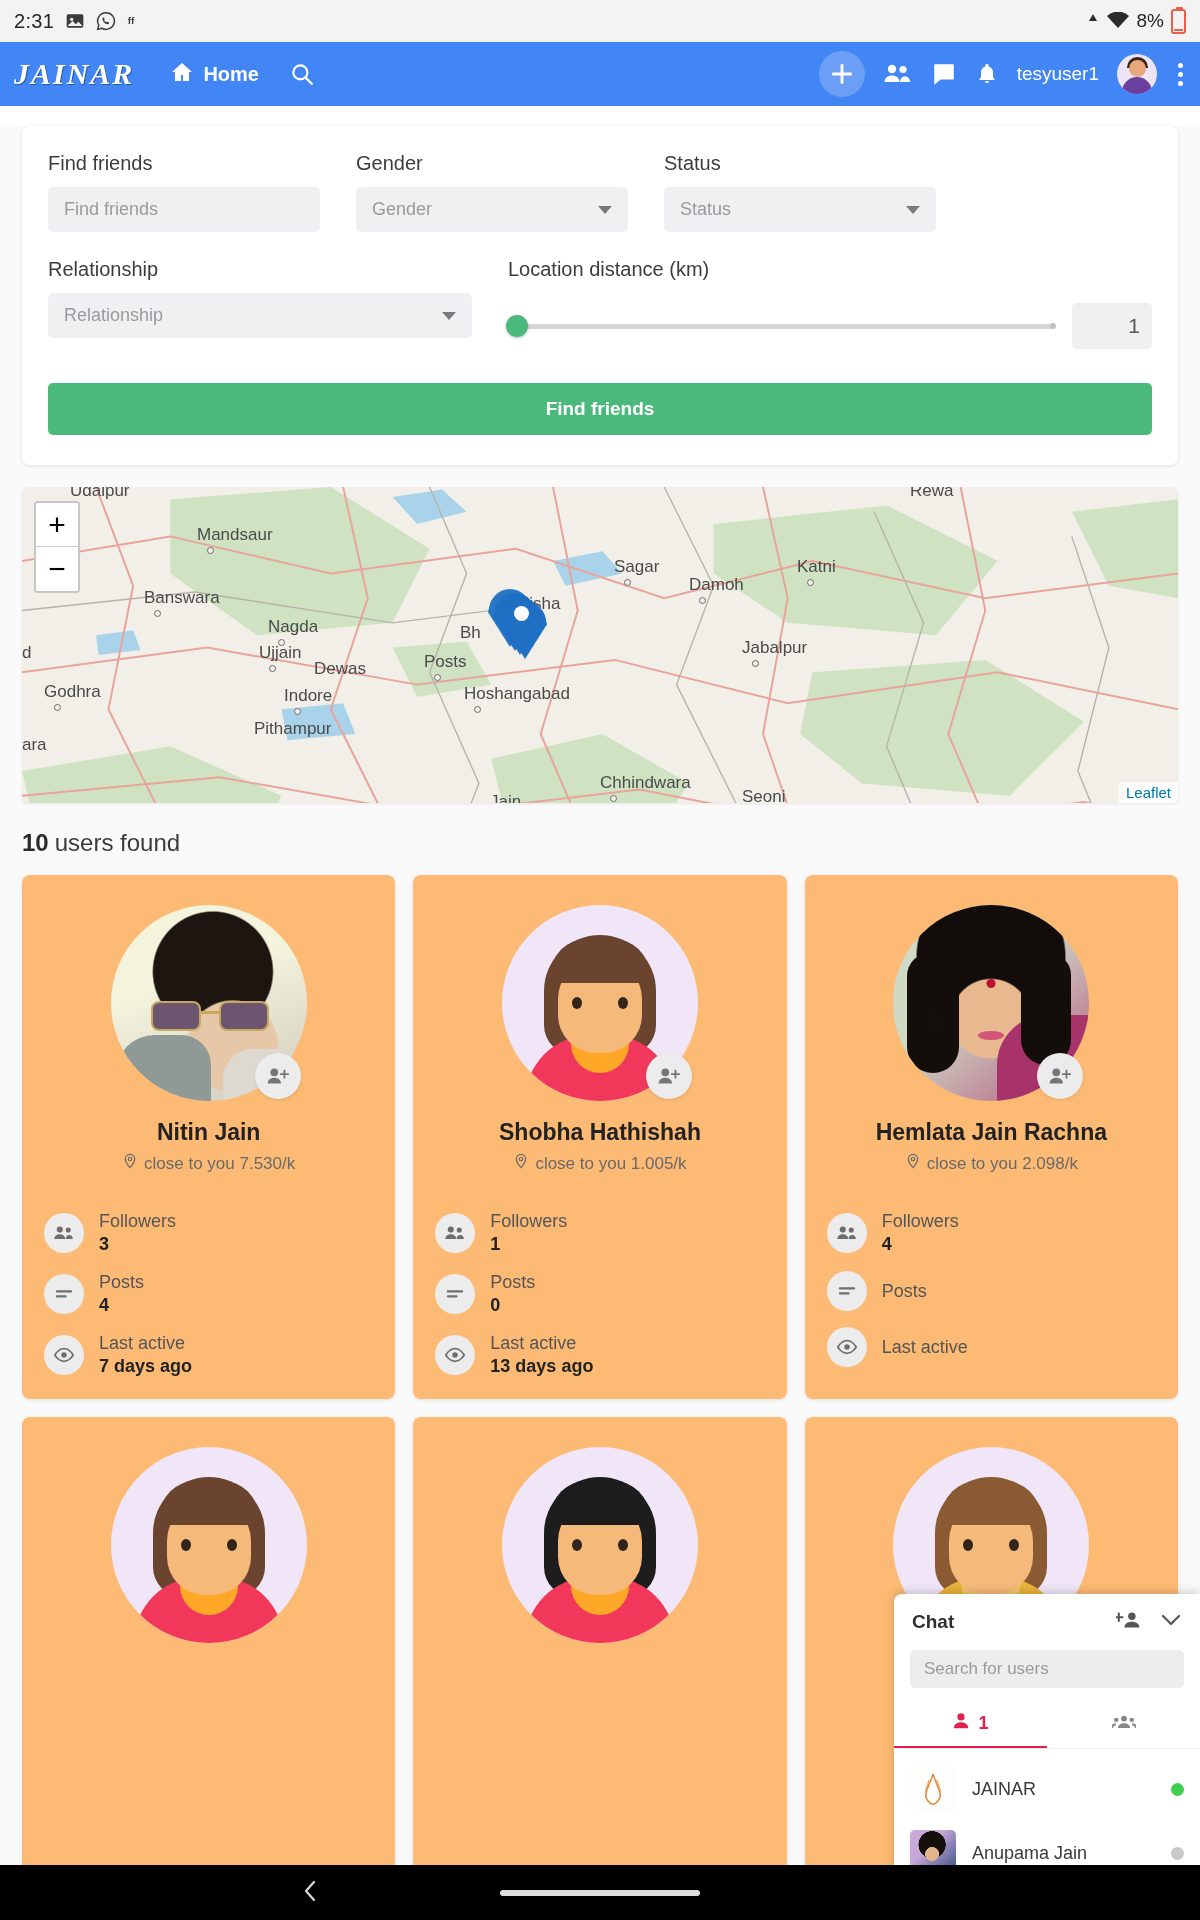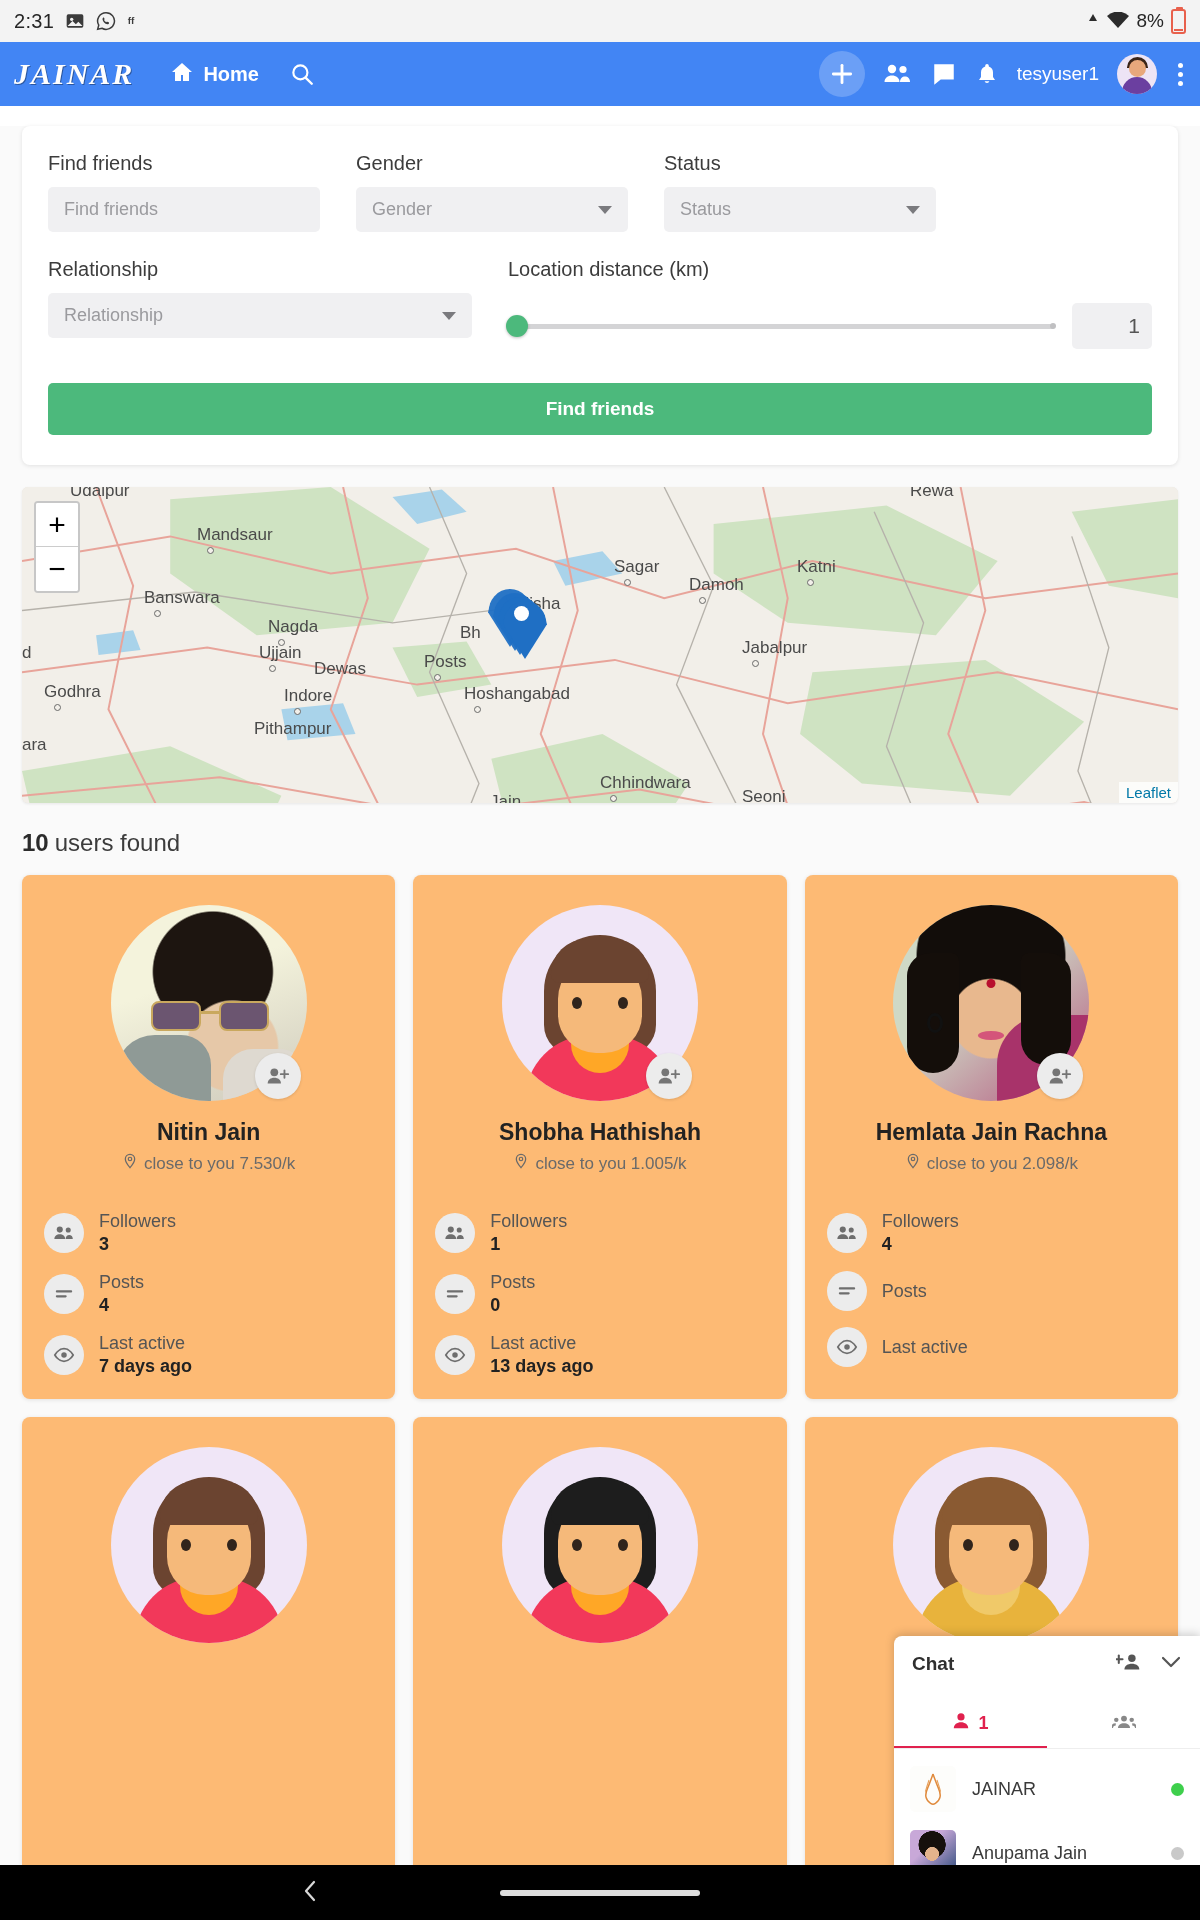--- a/index.html
+++ b/index.html
@@ -818,20 +818,21 @@
               <line x1="-1" y1="7" x2="7" y2="7" stroke="#555" stroke-width="2.2" stroke-linecap="round"></line>
             </svg>
         </span>
         <span>
           <svg width="22" height="16" viewBox="0 0 22 16">
               <path d="M3 4l8 8 8-8" fill="none" stroke="#555" stroke-width="2.2" stroke-linecap="round" stroke-linejoin="round"></path>
             </svg>
         </span>
       </span>
     </div>
+    <div class="chat-search">Search for users</div>
     <div class="chat-tabs">
       <div class="chat-tab active">
         <span>
           <svg width="18" height="18" viewBox="0 0 20 20">
               <circle cx="10" cy="5.5" r="4" fill="#e0214e"></circle>
               <path d="M2 18c0-4.2 3.6-6.6 8-6.6s8 2.4 8 6.6z" fill="#e0214e"></path>
             </svg>
         </span>
         <span class="chat-count">1</span>
       </div>

